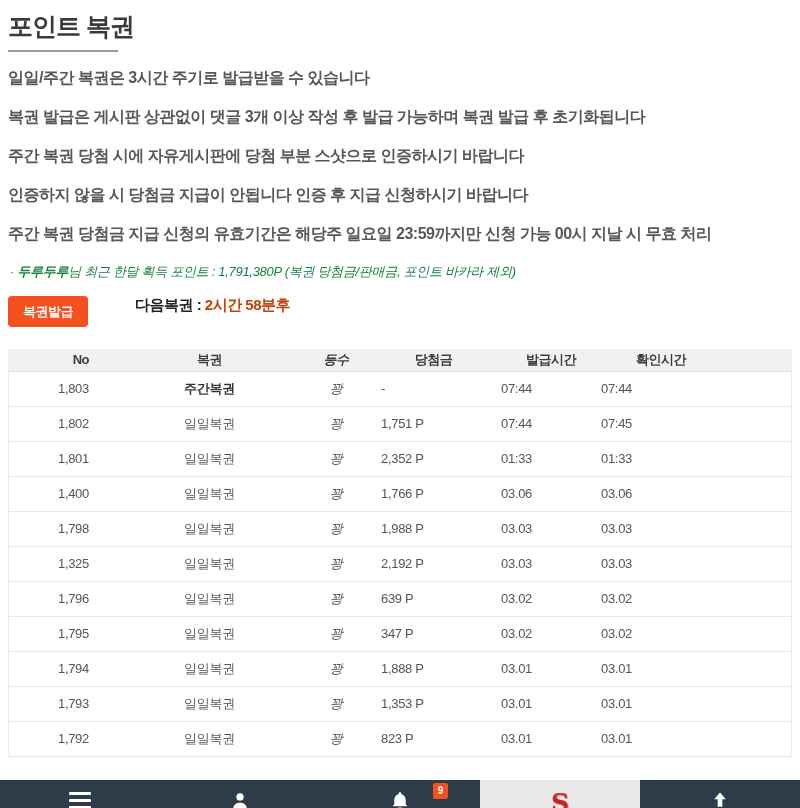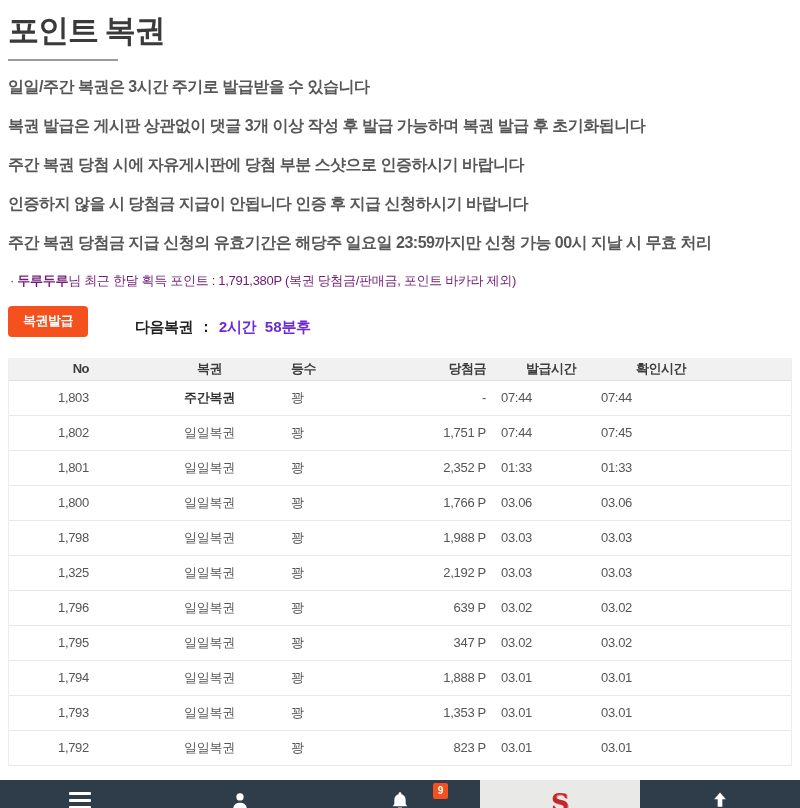--- a/index.html
+++ b/index.html
@@ -4,57 +4,57 @@
 <style>
   * { margin:0; padding:0; box-sizing:border-box; }
   html,body { width:800px; height:808px; }
   body {
     font-family:"Liberation Sans","DejaVu Sans",sans-serif;
     background:#ffffff; color:#333; position:relative; overflow:hidden;
   }
   .page { width:800px; height:808px; position:relative; }
 
   
-  .page-title { margin:10px 0 0 8px; font-size:31px; font-weight:bold; color:#3a3a3a; letter-spacing:-1px;font-family:Liberation Serif, serif; }
+  .page-title { margin:10px 0 0 8px; font-size:25px; font-weight:bold; color:#3a3a3a; letter-spacing:-1px; }
   .title-underline { margin:7px 0 0 8px; width:110px; height:2px; background:#9a9a9a; }
 
   
   .notices { margin:16px 0 0 8px; list-style:none; }
   .notices li { margin-bottom:18px; font-size:16px; font-weight:bold; color:#575757; letter-spacing:-0.5px; }
 
   
-  .user-summary { margin:8px 0 0 10px; font-size:13px; color:#701a75; letter-spacing:-0.3px; }
+  .user-summary { margin:8px 0 0 10px; font-size:13px; color:#15803d; letter-spacing:-0.3px;font-style:italic; }
   .user-summary .uname { font-weight:bold; }
 
   
-  .issue-row { margin:15px 0 0 8px; display:flex; align-items:flex-end; height:32px;font-family:Liberation Mono, monospace; }
+  .issue-row { margin:15px 0 0 8px; display:flex; align-items:flex-start; height:32px; }
   .issue-btn {
     background:#f4511e; color:#fff; border:none; border-radius:4px;
     font-size:13px; font-weight:bold; padding:0 15px; height:31px; line-height:31px;
     cursor:pointer; font-family:inherit; letter-spacing:-0.5px;
   }
   .countdown { margin-left:47px; font-size:15px; font-weight:bold; letter-spacing:-0.5px; }
   .countdown .lbl { color:#222; }
-  .countdown .val { color:#6d28d9; }
+  .countdown .val { color:#c2410c; }
 
   
   .tbl-wrap { margin:21px 8px 0 8px; border-left:1px solid #ededed; border-right:1px solid #ededed; }
   table { width:100%; border-collapse:collapse; table-layout:fixed; }
   col.c-no{width:92px} col.c-lot{width:190px} col.c-rank{width:90px}
   col.c-prize{width:120px} col.c-iss{width:100px} col.c-conf{width:120px} col.c-pad{width:auto}
   thead th {
     background:#f1f1f1; height:22px; font-size:13px; font-weight:bold; color:#3c3c3c;
     letter-spacing:-0.5px;
   }
   tbody td { height:35px; font-size:13px; color:#555; border-bottom:1px solid #e8e8e8; letter-spacing:-0.3px; }
   tbody tr:first-child td { border-top:1px solid #e0e0e0; }
   .a-no { text-align:right; padding-right:12px; }
   .a-lot { text-align:center; padding-left:27px; }
-  .a-rank { text-align:left; }
-  .a-prize { text-align:right; padding-right:15px; }
+  .a-rank { text-align:center;font-style:italic; }
+  .a-prize { padding-right:15px; }
   .a-iss, .a-conf { }
   td.bold { font-weight:bold; color:#333; }
 
   
   .bottom-bar {
     position:absolute; left:0; top:770px; width:800px; height:48px;
     display:flex; background:#2f3d4b;
   }
   .bar-sec {
     width:160px; height:100%; display:flex; align-items:flex-start; justify-content:center;
@@ -145,21 +145,21 @@
           <tr>
             <td class="a-no">1,801</td>
             <td class="a-lot">일일복권</td>
             <td class="a-rank">꽝</td>
             <td class="a-prize">2,352 P</td>
             <td class="a-iss">01:33</td>
             <td class="a-conf">01:33</td>
             <td></td>
           </tr>
           <tr>
-            <td class="a-no">1,800</td>
+            <td class="a-no">1,400</td>
             <td class="a-lot">일일복권</td>
             <td class="a-rank">꽝</td>
             <td class="a-prize">1,766 P</td>
             <td class="a-iss">03.06</td>
             <td class="a-conf">03.06</td>
             <td></td>
           </tr>
           <tr>
             <td class="a-no">1,798</td>
             <td class="a-lot">일일복권</td>

